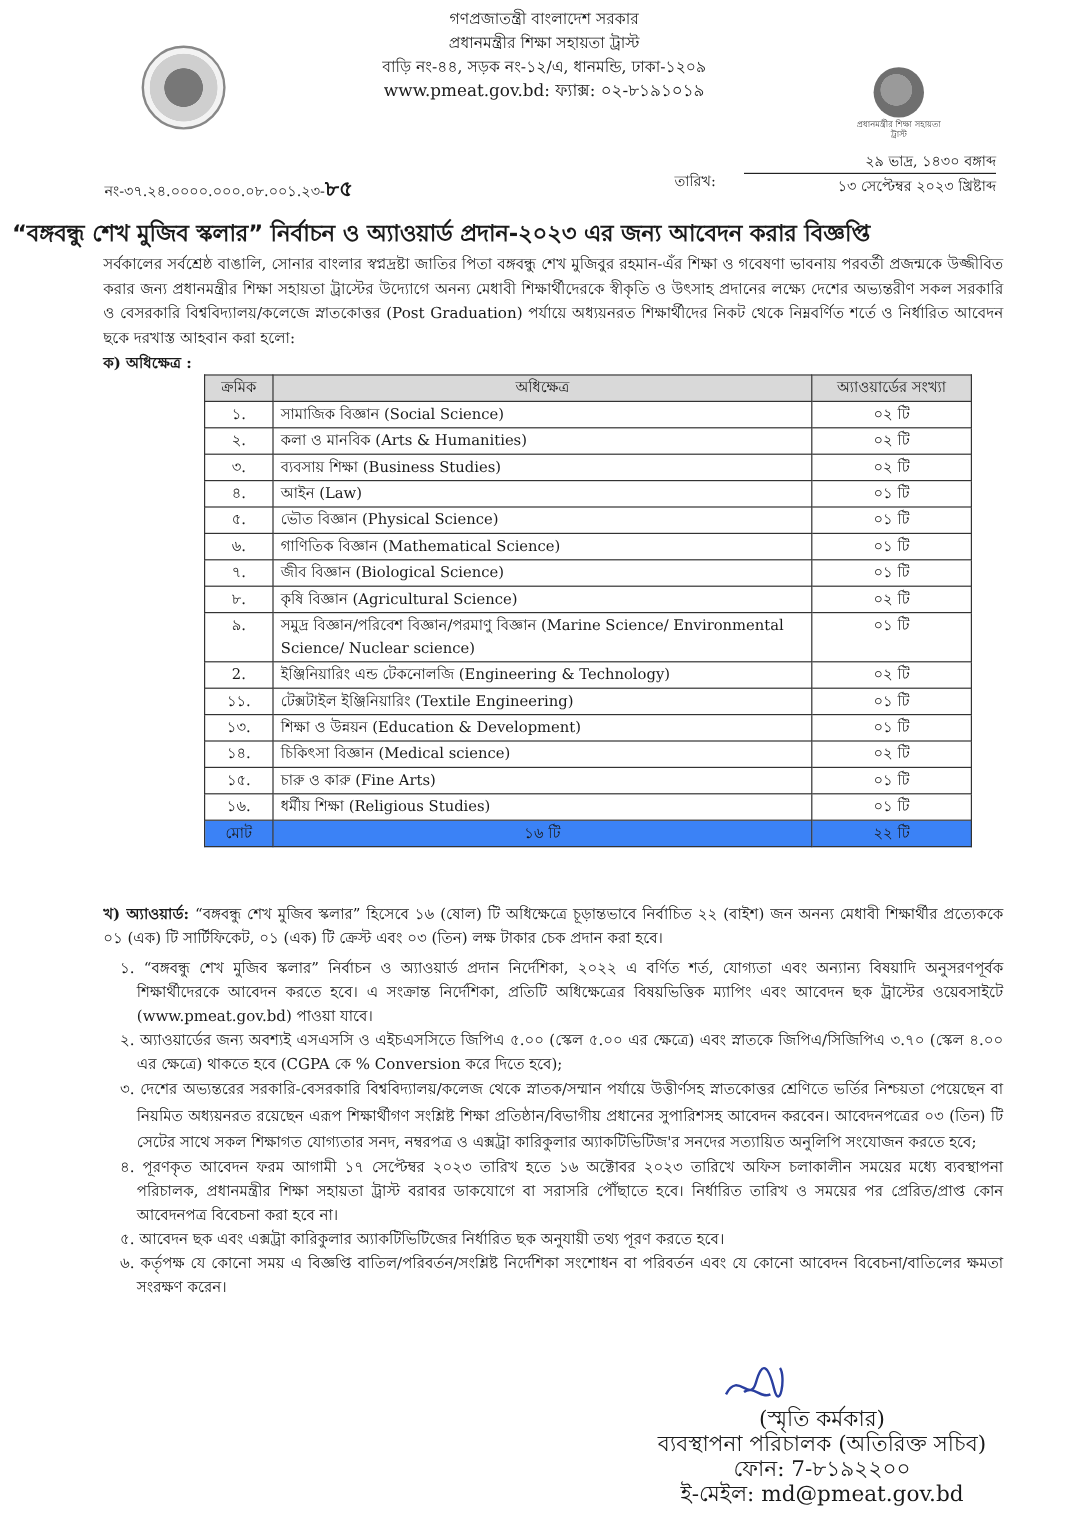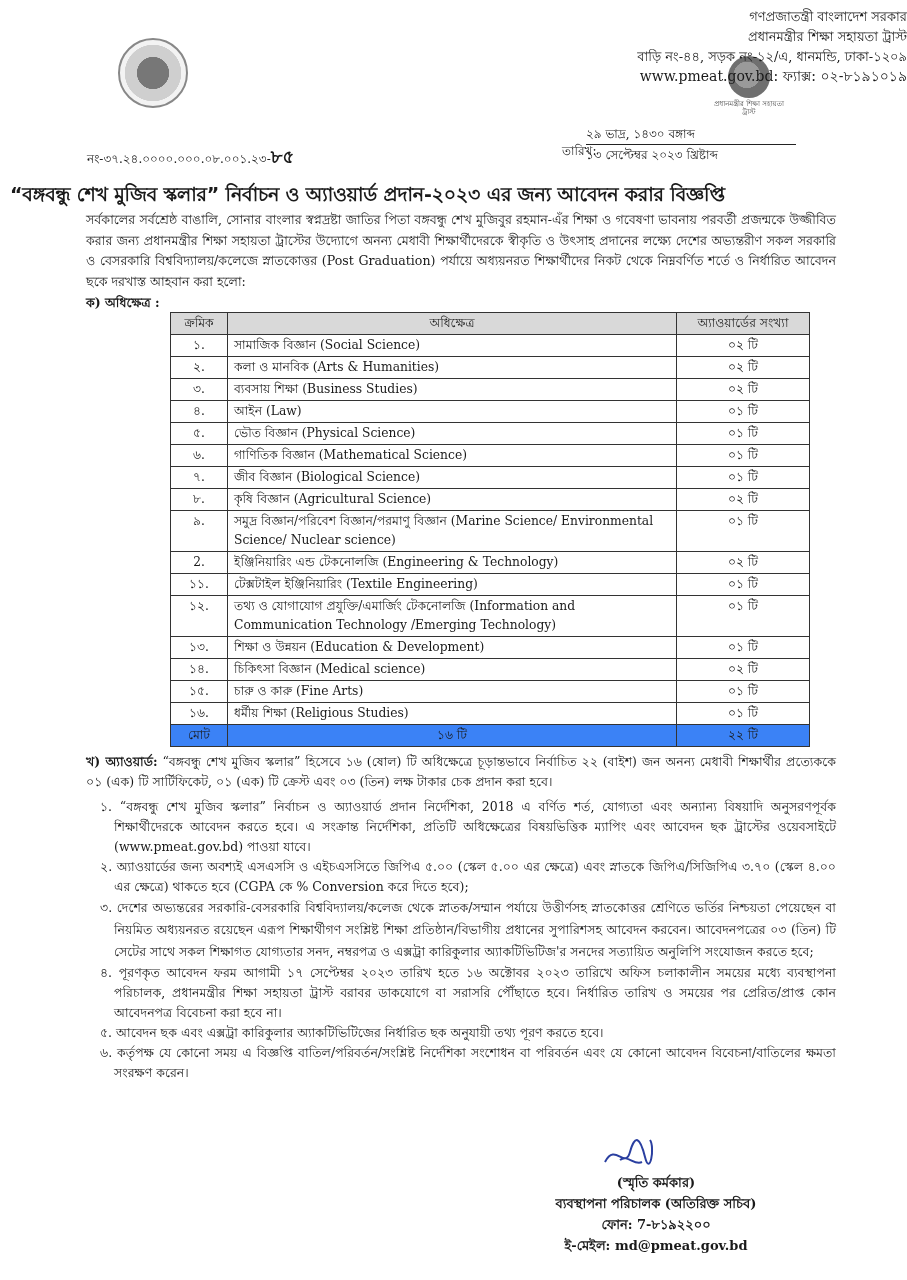--- a/index.html
+++ b/index.html
@@ -1,43 +1,43 @@
 <!DOCTYPE html>
 <html><head>
 <meta charset="utf-8">
 <style>
   html, body { margin:0; padding:0; background:#ffffff; }
   body { width:907px; height:1280px; position:relative; overflow:hidden;
          font-family:"DejaVu Serif","Liberation Serif",serif; color:#1a1a1a; }
   .abs { position:absolute; }
-  .hdr { left:0; width:907px; text-align:right; font-size:13px; line-height:21px; }
+  .hdr { left:0; width:907px; text-align:center; font-size:13px; line-height:21px; }
   .logo-left { left:118px; top:38px; width:66px; height:66px; border-radius:50%;
                border:2px solid #888; background:radial-gradient(circle,#777 0 34%,#cfcfcf 35% 60%,#f3f3f3 61%); }
   .logo-right { left:728px; top:56px; width:42px; height:42px; border-radius:50%;
                background:radial-gradient(circle at 45% 45%,#9a9a9a 0 40%,#6f6f6f 41% 100%); }
   .logo-right-cap { left:714px; top:100px; width:70px; font-size:7px; text-align:center; line-height:8px; color:#444; }
   .refno { left:87px; top:143px; font-size:12px; }
   .refno b { font-size:18px; font-family:"DejaVu Sans",sans-serif; }
   .date-lbl { left:562px; top:142px; font-size:12px; }
-  .date-box { left:586px; top:124px; width:210px; font-size:12px; text-align:left; line-height:20px; }
+  .date-box { left:620px; top:124px; width:210px; font-size:12px; text-align:right; line-height:20px; }
   .date-box .line { border-top:1px solid #222; }
   .title { left:0; width:735px; top:180px; text-align:center; font-size:19px; font-weight:bold;
            font-family:"DejaVu Sans",sans-serif; letter-spacing:-0.2px; }
   .para { left:86px; width:750px; top:210px; font-size:12.6px; line-height:20.5px; text-align:justify; }
   .sec-ka { left:86px; top:294px; font-size:12.5px; font-weight:bold; }
   table.fields { position:absolute; left:170px; top:312px; width:640px; border-collapse:collapse; font-size:12.3px;padding-left:44px; }
   table.fields td, table.fields th { border:1px solid #333; padding:1px 6px; line-height:19px; }
   table.fields th { background:#d9d9d9; font-weight:normal; height:19px; }
   table.fields td.num { text-align:center; width:44px; }
   table.fields td.cnt { text-align:center; width:120px; }
   table.fields tr.total td { background:#3b82f6; }
   .block { left:86px; width:750px; font-size:12.5px; line-height:20px; text-align:justify; }
   .rule { padding-left:14px; text-indent:-14px; margin-left:14px; }
   .sig { left:600px; top:1132px; width:60px; height:40px; }
-  .sign-block { left:516px; top:1172px; width:280px; text-align:center; font-size:13px; line-height:21px;font-weight:bold; }
+  .sign-block { left:545px; top:1172px; width:280px; text-align:center; font-size:18px; line-height:21px; }
 </style>
 </head>
 <body>
 
 <div class="abs logo-left"></div>
 <div class="abs logo-right"></div>
 <div class="abs logo-right-cap">প্রধানমন্ত্রীর শিক্ষা সহায়তা ট্রাস্ট</div>
 
 <div class="abs hdr" style="top:6px;">গণপ্রজাতন্ত্রী বাংলাদেশ সরকার</div>
 <div class="abs hdr" style="top:26px;">প্রধানমন্ত্রীর শিক্ষা সহায়তা ট্রাস্ট</div>
@@ -117,25 +117,20 @@
         <td class="num">2.</td>
         <td>ইঞ্জিনিয়ারিং এন্ড টেকনোলজি (Engineering &amp; Technology)</td>
         <td class="cnt">০২ টি</td>
       </tr>
     <tr>
         <td class="num">১১.</td>
         <td>টেক্সটাইল ইঞ্জিনিয়ারিং (Textile Engineering)</td>
         <td class="cnt">০১ টি</td>
       </tr>
     <tr>
-        <td class="num" style="vertical-align:top">১২.</td>
-        <td>তথ্য ও যোগাযোগ প্রযুক্তি/এমার্জিং টেকনোলজি (Information and Communication Technology /Emerging Technology)</td>
-        <td class="cnt" style="vertical-align:top">০১ টি</td>
-      </tr>
-    <tr>
         <td class="num">১৩.</td>
         <td>শিক্ষা ও উন্নয়ন (Education &amp; Development)</td>
         <td class="cnt">০১ টি</td>
       </tr>
     <tr>
         <td class="num">১৪.</td>
         <td>চিকিৎসা বিজ্ঞান (Medical science)</td>
         <td class="cnt">০২ টি</td>
       </tr>
     <tr>
@@ -155,21 +150,21 @@
     </tr>
   </tbody>
 </table>
 
 <div class="abs block" style="top:752px;">
   <b>খ) অ্যাওয়ার্ড:</b>
   <span>“বঙ্গবন্ধু শেখ মুজিব স্কলার” হিসেবে ১৬ (ষোল) টি অধিক্ষেত্রে চূড়ান্তভাবে নির্বাচিত ২২ (বাইশ) জন অনন্য মেধাবী শিক্ষার্থীর প্রত্যেককে ০১ (এক) টি সার্টিফিকেট, ০১ (এক) টি ক্রেস্ট এবং ০৩ (তিন) লক্ষ টাকার চেক প্রদান করা হবে।</span>
 </div>
 
 <div class="abs block" style="top:797px;">
-  <div class="rule">১. “বঙ্গবন্ধু শেখ মুজিব স্কলার” নির্বাচন ও অ্যাওয়ার্ড প্রদান নির্দেশিকা, 2018 এ বর্ণিত শর্ত, যোগ্যতা এবং অন্যান্য বিষয়াদি অনুসরণপূর্বক শিক্ষার্থীদেরকে আবেদন করতে হবে। এ সংক্রান্ত নির্দেশিকা, প্রতিটি অধিক্ষেত্রের বিষয়ভিত্তিক ম্যাপিং এবং আবেদন ছক ট্রাস্টের ওয়েবসাইটে (www.pmeat.gov.bd) পাওয়া যাবে।</div>
+  <div class="rule">১. “বঙ্গবন্ধু শেখ মুজিব স্কলার” নির্বাচন ও অ্যাওয়ার্ড প্রদান নির্দেশিকা, ২০২২ এ বর্ণিত শর্ত, যোগ্যতা এবং অন্যান্য বিষয়াদি অনুসরণপূর্বক শিক্ষার্থীদেরকে আবেদন করতে হবে। এ সংক্রান্ত নির্দেশিকা, প্রতিটি অধিক্ষেত্রের বিষয়ভিত্তিক ম্যাপিং এবং আবেদন ছক ট্রাস্টের ওয়েবসাইটে (www.pmeat.gov.bd) পাওয়া যাবে।</div>
   <div class="rule">২. অ্যাওয়ার্ডের জন্য অবশ্যই এসএসসি ও এইচএসসিতে জিপিএ ৫.০০ (স্কেল ৫.০০ এর ক্ষেত্রে) এবং স্নাতকে জিপিএ/সিজিপিএ ৩.৭০ (স্কেল ৪.০০ এর ক্ষেত্রে) থাকতে হবে (CGPA কে % Conversion করে দিতে হবে);</div>
   <div class="rule" style="line-height:22px">৩. দেশের অভ্যন্তরের সরকারি-বেসরকারি বিশ্ববিদ্যালয়/কলেজ থেকে স্নাতক/সম্মান পর্যায়ে উত্তীর্ণসহ স্নাতকোত্তর শ্রেণিতে ভর্তির নিশ্চয়তা পেয়েছেন বা নিয়মিত অধ্যয়নরত রয়েছেন এরূপ শিক্ষার্থীগণ সংশ্লিষ্ট শিক্ষা প্রতিষ্ঠান/বিভাগীয় প্রধানের সুপারিশসহ আবেদন করবেন। আবেদনপত্রের ০৩ (তিন) টি সেটের সাথে সকল শিক্ষাগত যোগ্যতার সনদ, নম্বরপত্র ও এক্সট্রা কারিকুলার অ্যাকটিভিটিজ'র সনদের সত্যায়িত অনুলিপি সংযোজন করতে হবে;</div>
   <div class="rule">৪. পূরণকৃত আবেদন ফরম আগামী ১৭ সেপ্টেম্বর ২০২৩ তারিখ হতে ১৬ অক্টোবর ২০২৩ তারিখে অফিস চলাকালীন সময়ের মধ্যে ব্যবস্থাপনা পরিচালক, প্রধানমন্ত্রীর শিক্ষা সহায়তা ট্রাস্ট বরাবর ডাকযোগে বা সরাসরি পৌঁছাতে হবে। নির্ধারিত তারিখ ও সময়ের পর প্রেরিত/প্রাপ্ত কোন আবেদনপত্র বিবেচনা করা হবে না।</div>
   <div class="rule">৫. আবেদন ছক এবং এক্সট্রা কারিকুলার অ্যাকটিভিটিজের নির্ধারিত ছক অনুযায়ী তথ্য পূরণ করতে হবে।</div>
   <div class="rule">৬. কর্তৃপক্ষ যে কোনো সময় এ বিজ্ঞপ্তি বাতিল/পরিবর্তন/সংশ্লিষ্ট নির্দেশিকা সংশোধন বা পরিবর্তন এবং যে কোনো আবেদন বিবেচনা/বাতিলের ক্ষমতা সংরক্ষণ করেন।</div>
 </div>
 
 <svg class="abs sig" viewBox="0 0 60 40">
   <path d="M5 30 C15 10, 25 38, 30 20 S40 5, 45 25 S55 15, 50 8 M20 28 C28 22, 34 34, 42 30" fill="none" stroke="#2a3fa0" stroke-width="2"></path>
 </svg>

